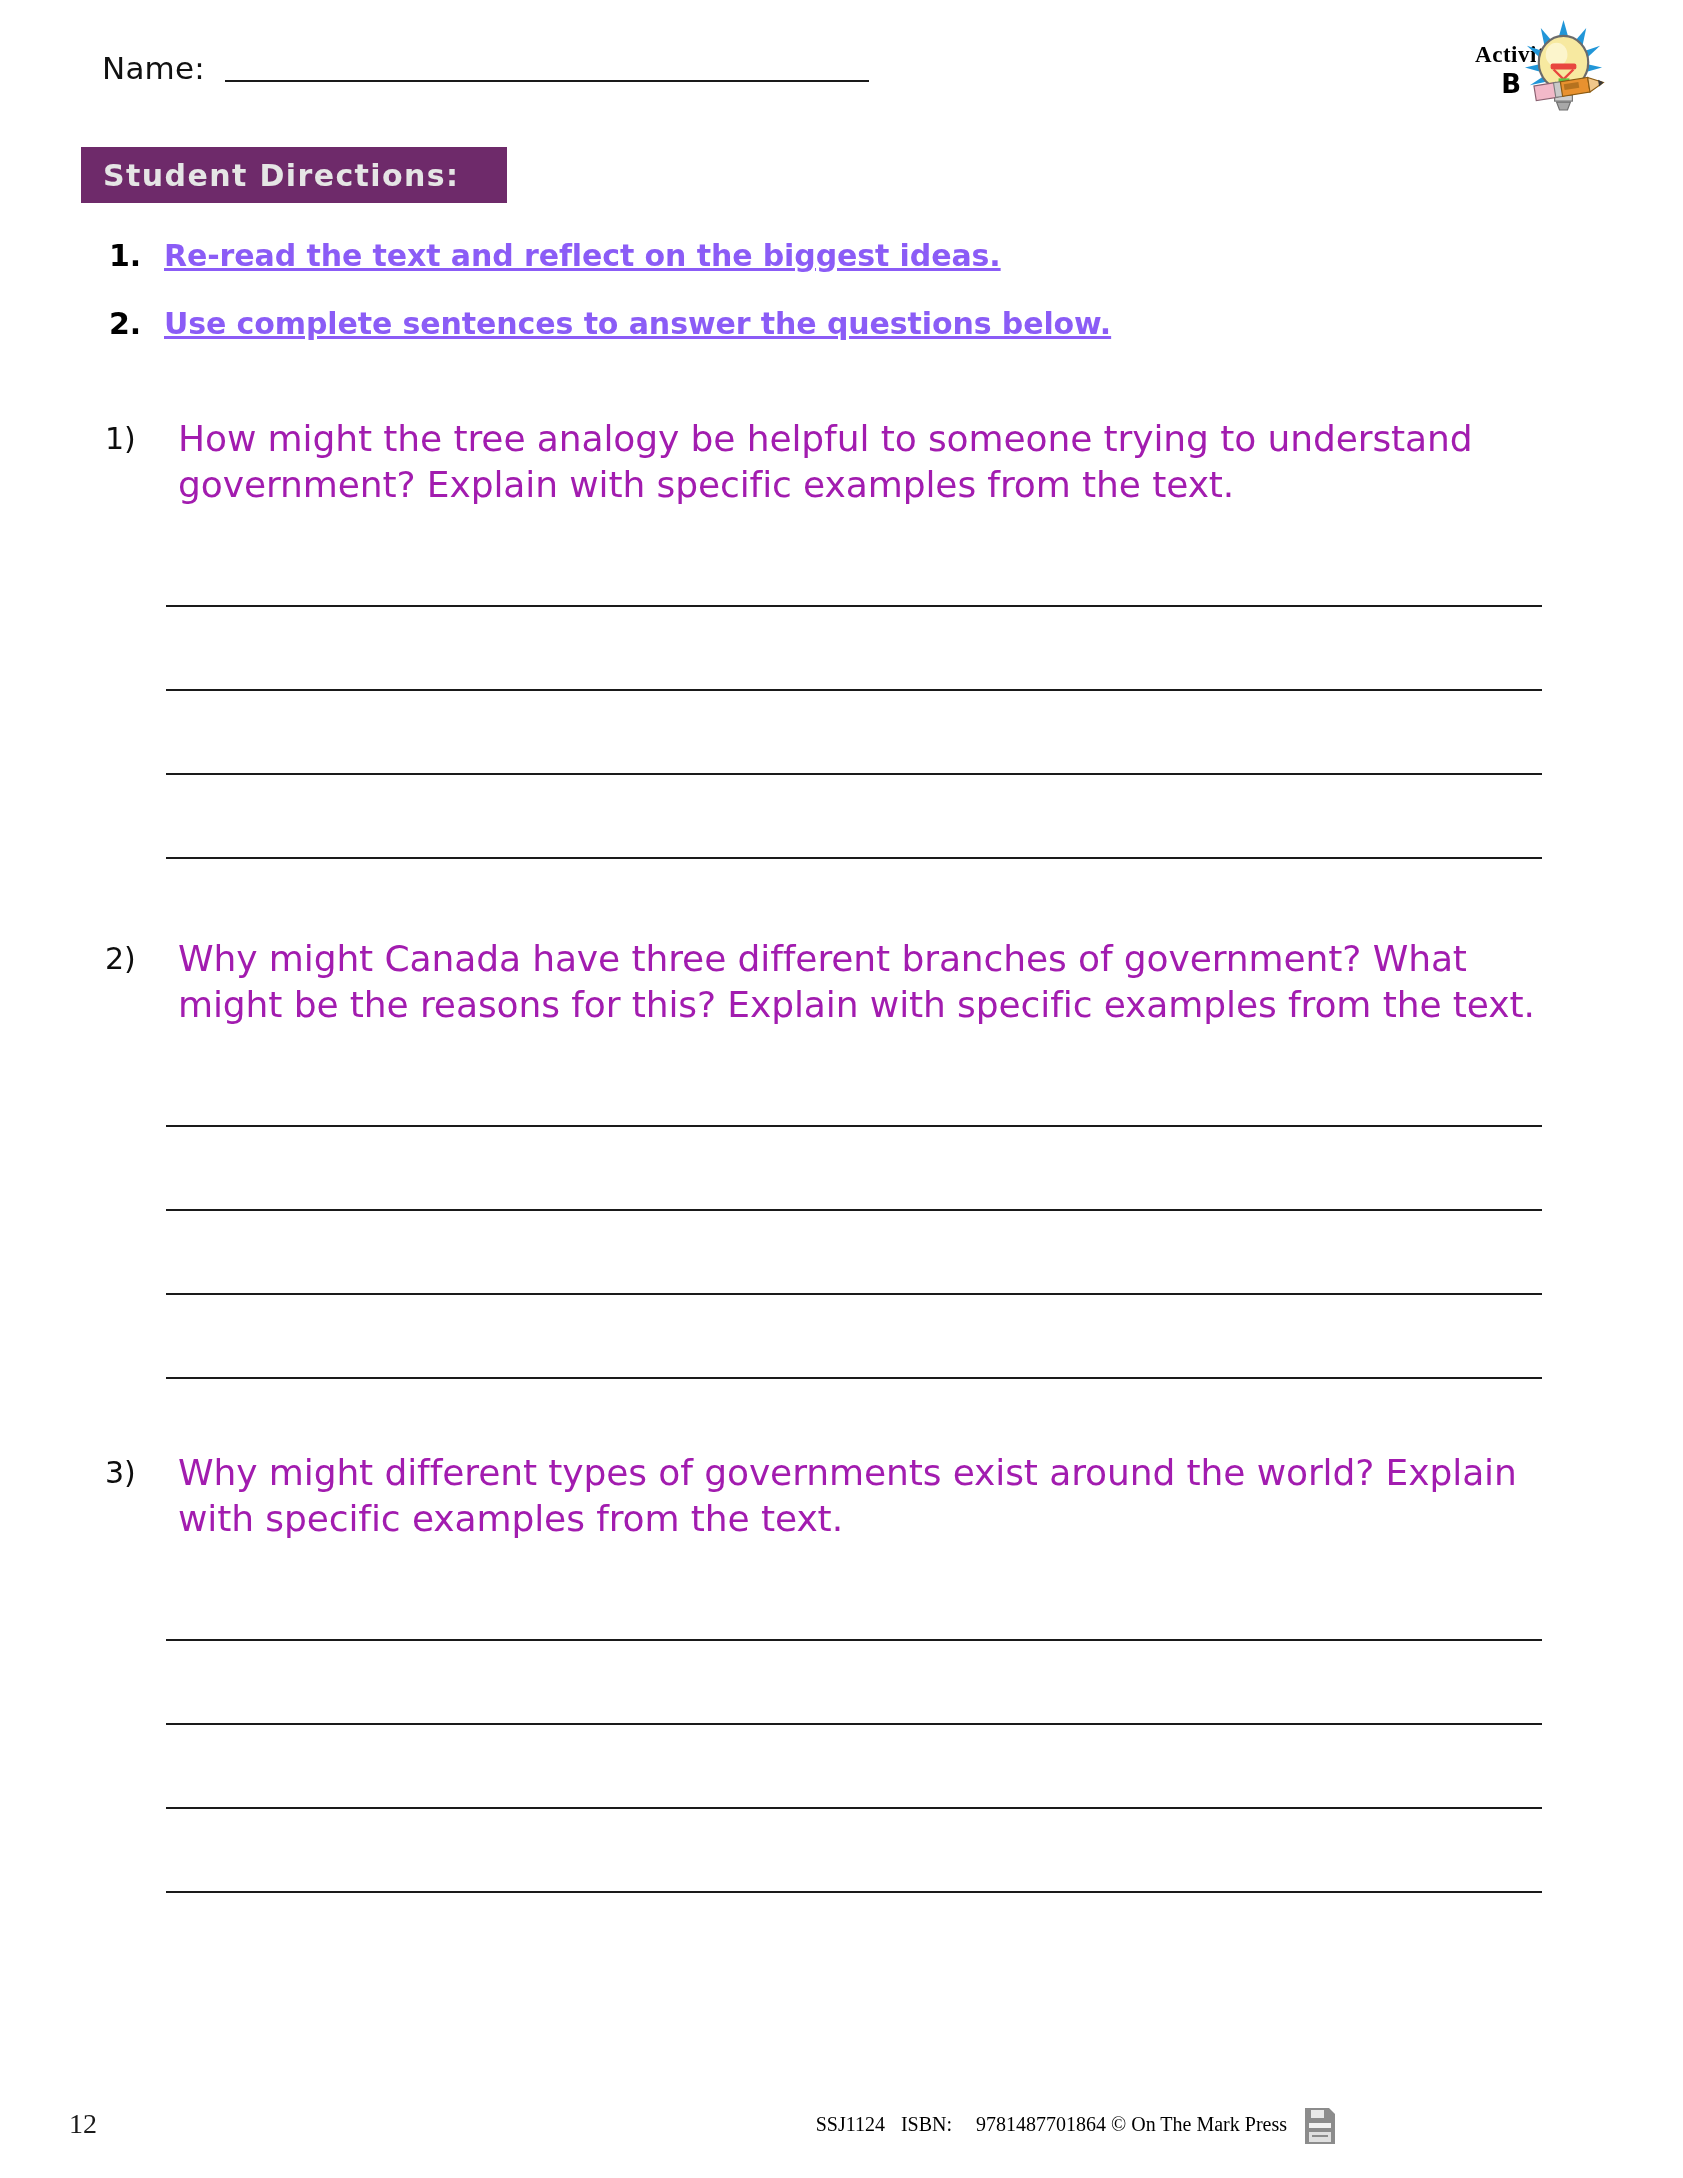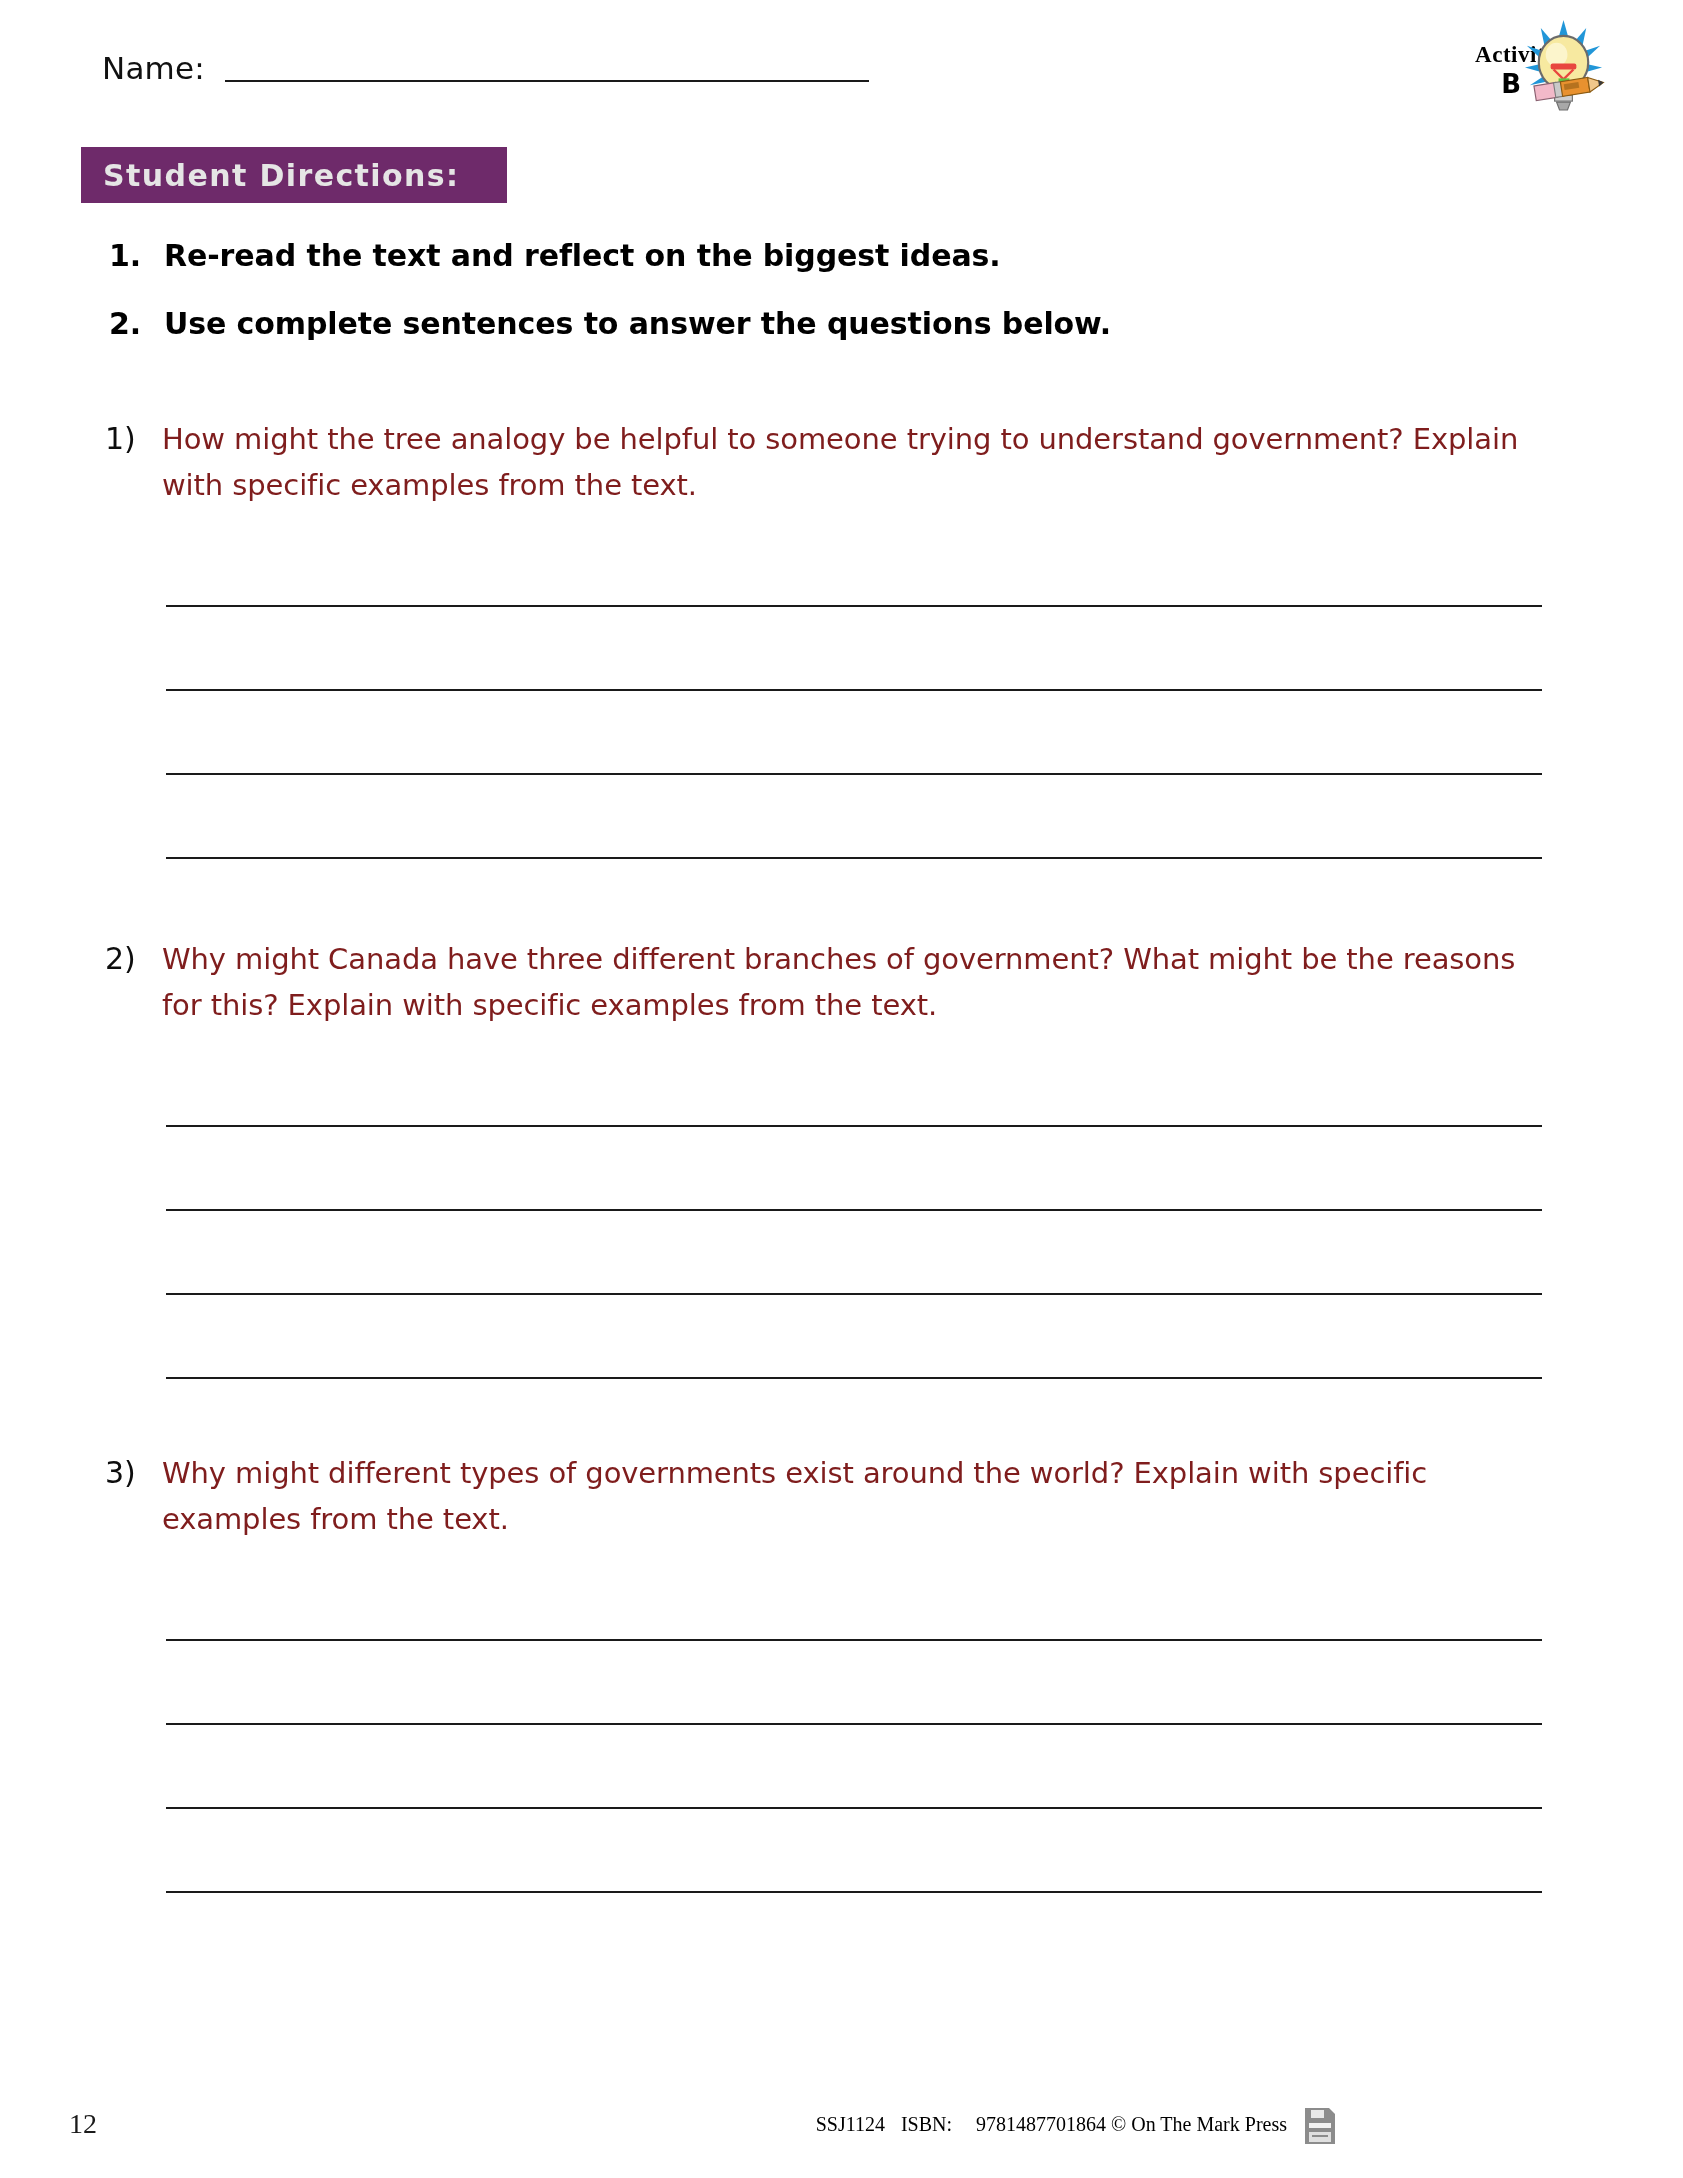--- a/index.html
+++ b/index.html
@@ -145,22 +145,23 @@
     font-size: 30px;
     line-height: 40px;
     color: #000;
   }
 
   .direction-text {
     font-family: "DejaVu Sans", sans-serif;
     font-weight: 700;
     font-size: 30px;
     line-height: 40px;
-    color: #000000;
+    color: #8b5cf6;
     letter-spacing: -0.1px;
+    text-decoration: underline;
   }
 
   
   .questions {
     position: absolute;
     left: 105px;
     top: 416px;
     width: 1455px;
   }
 
@@ -178,26 +179,27 @@
     flex: 0 0 57px;
     font-family: "DejaVu Sans", sans-serif;
     font-size: 30px;
     line-height: 46px;
     font-weight: 400;
     color: #0d0d0d;
   }
 
   .question-text {
     font-family: "DejaVu Sans", sans-serif;
-    font-size: 29px;
+    font-size: 36px;
     line-height: 46px;
     font-weight: 400;
-    color: #7f1d1d;
+    color: #a21caf;
     letter-spacing: -0.1px;
     max-width: 1386px;
+    margin-left: 16px;
   }
 
   .answer-lines {
     margin-left: 61px;
     margin-top: 36px;
   }
 
   .answer-line {
     width: 1376px;
     height: 84px;

